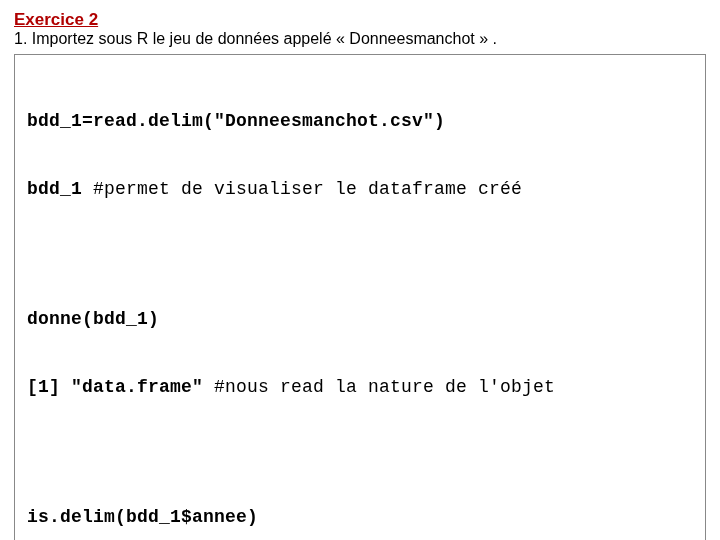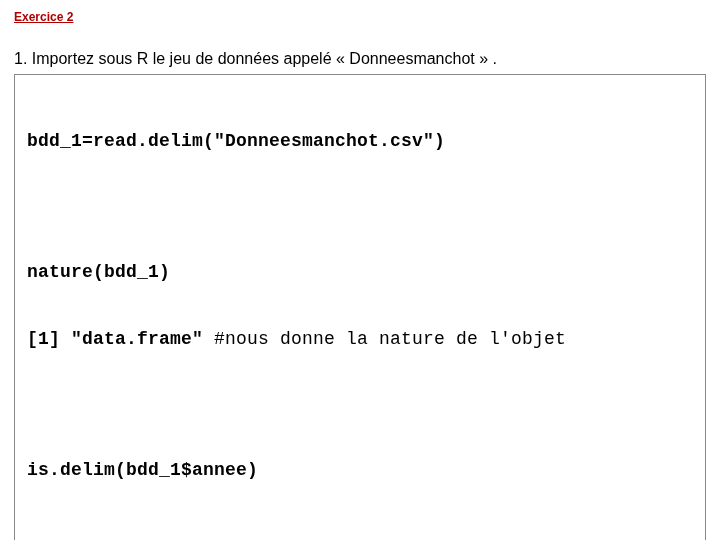--- a/index.html
+++ b/index.html
@@ -12,22 +12,22 @@
     font-size: 16px;
     color: #000;
   }
   .page {
     padding: 10px 14px;
   }
   .title {
     color: #b00000;
     font-weight: bold;
     text-decoration: underline;
-    font-size: 12px;
-    margin-bottom: 26px;
+    font-size: 17px;
+    margin-bottom: 0;
   }
   .intro {
     color: #000000;
     font-size: 16px;
     margin-bottom: 6px;
   }
   .code-box {
     border: 1px solid #888;
     padding: 10px 12px 14px 12px;
     margin-top: 4px;
@@ -54,25 +54,26 @@
 <div class="page">
 
   <div class="title">Exercice 2</div>
 
   <div class="intro">1. Importez sous R le jeu de données appelé « Donneesmanchot » .</div>
 
   <div class="code-box">
 
     <div class="block mono">
       <div><span class="bold">bdd_1=read.delim("Donneesmanchot.csv")</span></div>
+      <div><span class="bold">bdd_1 </span><span>#permet de visualiser le dataframe créé</span></div>
     </div>
 
     <div class="block mono">
-      <div><span class="bold">nature(bdd_1)</span></div>
-      <div><span class="bold">[1] "data.frame" </span><span>#nous donne la nature de l'objet</span></div>
+      <div><span class="bold">donne(bdd_1)</span></div>
+      <div><span class="bold">[1] "data.frame" </span><span>#nous read la nature de l'objet</span></div>
     </div>
 
     <div class="block mono">
       <div><span class="bold">is.delim(bdd_1$annee)</span></div>
       
     </div>
 
   </div>
 
 </div>

